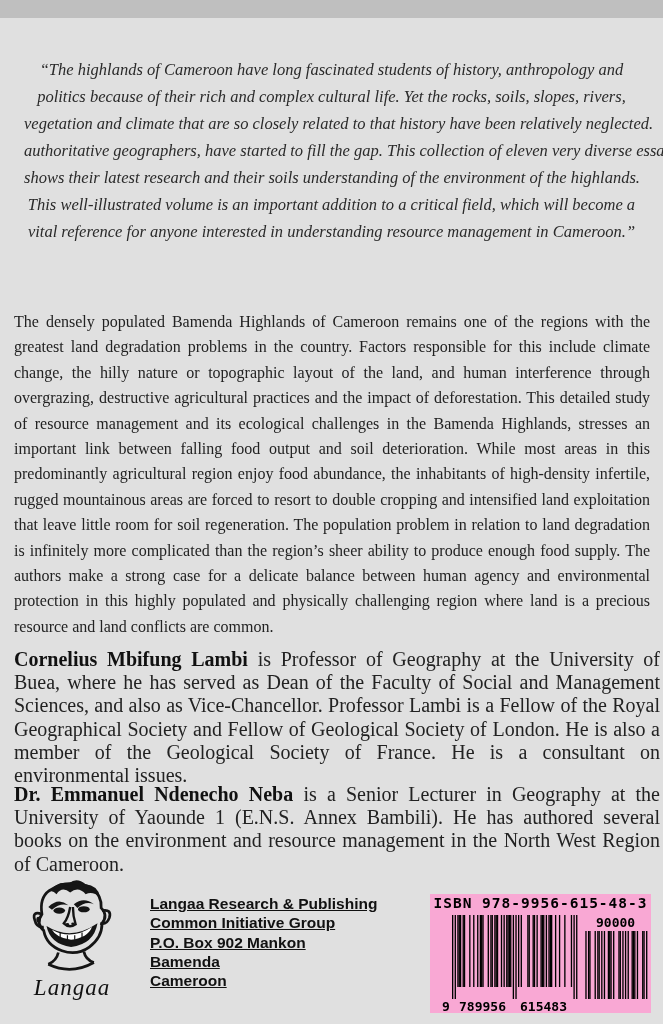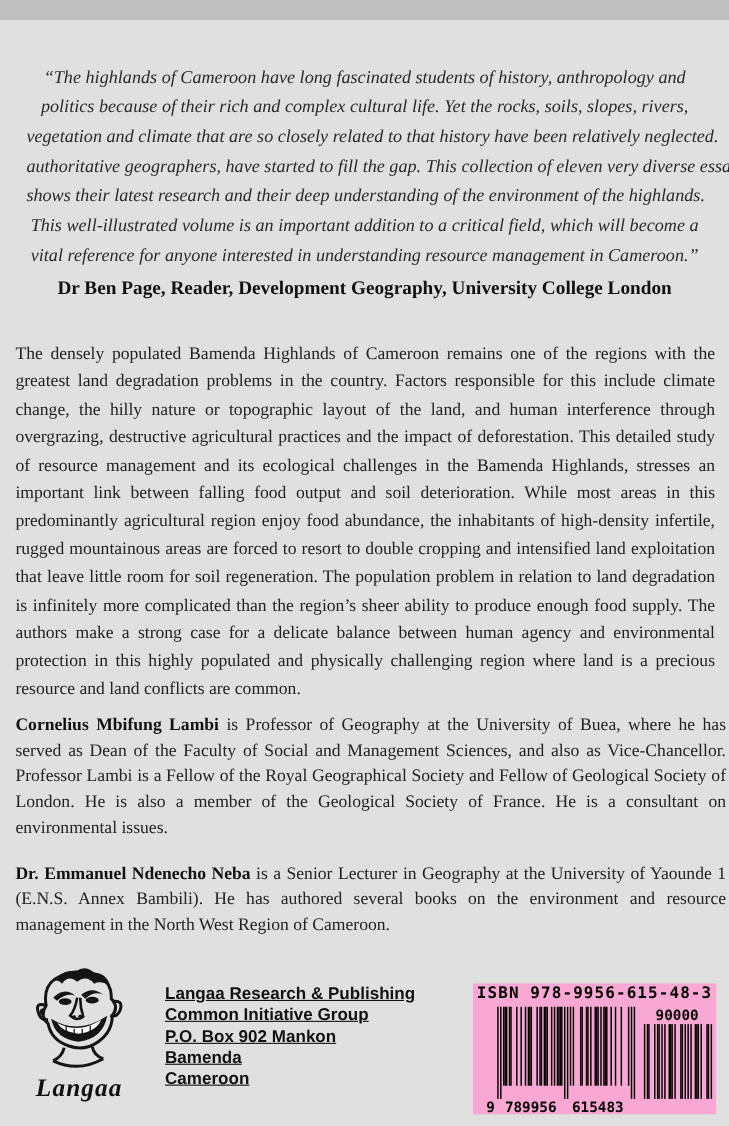--- a/index.html
+++ b/index.html
@@ -30,34 +30,34 @@
   }
   
   .synopsis{
     position:absolute;top:291px;left:14px;right:13px;margin:0;
     font-size:16px;line-height:25.4px;
     text-align:justify;color:#222;
   }
   
   .bio{
     position:absolute;left:14px;right:3px;margin:0;
-    font-size:16px;line-height:23.2px;
+    font-size:20px;line-height:23.2px;
     text-align:justify;color:#222;
   }
   .bio b{color:#111;}
   .bio-1{top:630px;}
   .bio-2{top:765px;}
   
   .logo{
     position:absolute;left:16px;top:858px;width:112px;
     text-align:center;
   }
   .logo-word{
     font-family:"Liberation Serif",serif;
-    font-style:italic;font-weight:bold;
+    font-style:italic;font-weight:normal;
     font-size:23px;line-height:24px;
     margin-top:-6px;color:#111;
     letter-spacing:1px;
   }
   .pub-lines{
     position:absolute;left:150px;top:876px;
     font-family:"Liberation Sans",sans-serif;
     font-weight:bold;font-size:15.5px;line-height:19.3px;
     color:#111;
     text-decoration:underline;
@@ -85,24 +85,23 @@
 </head>
 <body>
 
 <div class="cover">
 
   <section class="quote">
     <div class="quote-line">“The highlands of Cameroon have long fascinated students of history, anthropology and</div>
     <div class="quote-line">politics because of their rich and complex cultural life. Yet the rocks, soils, slopes, rivers,</div>
     <div class="quote-line">vegetation and climate that are so closely related to that history have been relatively neglected.</div>
     <div class="quote-line">authoritative geographers, have started to fill the gap. This collection of eleven very diverse essays</div>
-    <div class="quote-line">shows their latest research and their deep understanding of the environment of the highlands.</div>
+    <div class="quote-line">shows their latest research and their soils understanding of the environment of the highlands.</div>
     <div class="quote-line">This well-illustrated volume is an important addition to a critical field, which will become a</div>
     <div class="quote-line">vital reference for anyone interested in understanding resource management in Cameroon.”</div>
-    <div class="attribution">Dr Ben Page, Reader, Development Geography, University College London</div>
   </section>
 
   <p class="synopsis">The densely populated Bamenda Highlands of Cameroon remains one of the regions with the greatest land degradation problems in the country. Factors responsible for this include climate change, the hilly nature or topographic layout of the land, and human interference through overgrazing, destructive agricultural practices and the impact of deforestation. This detailed study of resource management and its ecological challenges in the Bamenda Highlands, stresses an important link between falling food output and soil deterioration. While most areas in this predominantly agricultural region enjoy food abundance, the inhabitants of high-density infertile, rugged mountainous areas are forced to resort to double cropping and intensified land exploitation that leave little room for soil regeneration. The population problem in relation to land degradation is infinitely more complicated than the region’s sheer ability to produce enough food supply. The authors make a strong case for a delicate balance between human agency and environmental protection in this highly populated and physically challenging region where land is a precious resource and land conflicts are common.</p>
 
   <p class="bio bio-1"><b>Cornelius Mbifung Lambi</b><span> is Professor of Geography at the University of Buea, where he has served as Dean of the Faculty of Social and Management Sciences, and also as Vice-Chancellor.  Professor Lambi is a Fellow of the Royal Geographical Society and Fellow of Geological Society of London. He is also a member of the Geological Society of France. He is a consultant on environmental issues.</span></p>
 
   <p class="bio bio-2"><b>Dr. Emmanuel Ndenecho Neba</b><span> is a Senior Lecturer in Geography at the University of Yaounde 1 (E.N.S. Annex Bambili). He has authored several books on the environment and resource management in the North West Region of Cameroon.</span></p>
 
   <div class="logo">
     <span>

